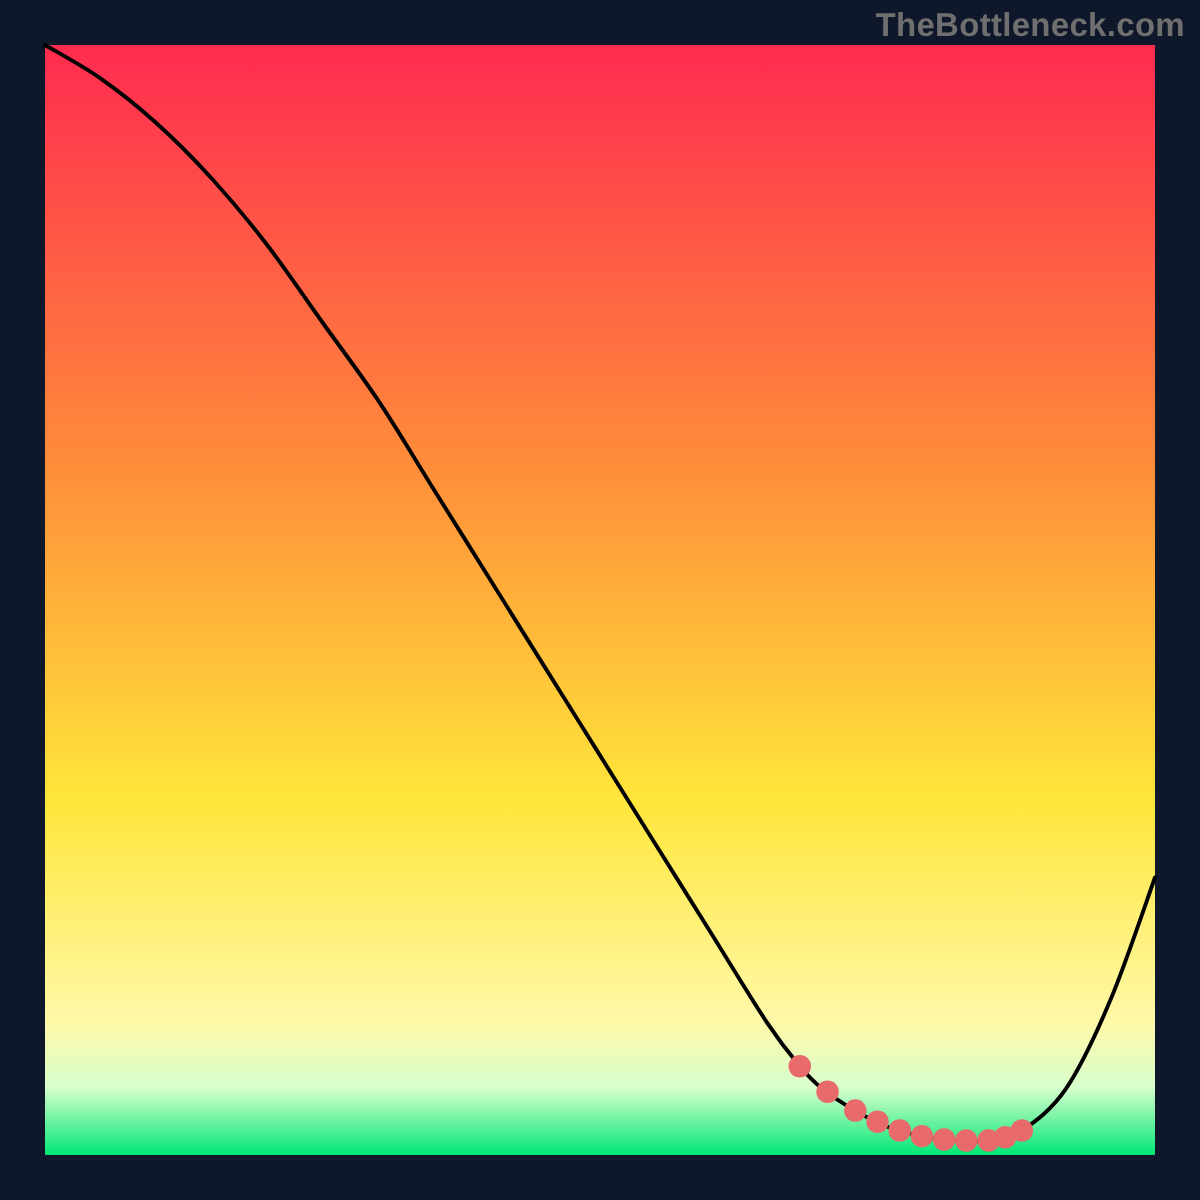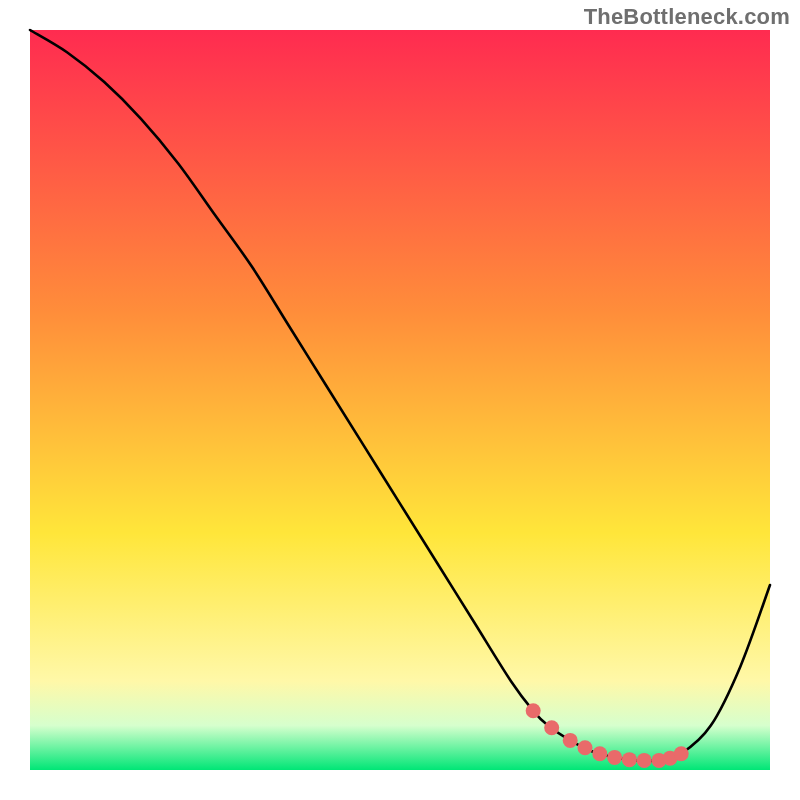--- a/index.html
+++ b/index.html
@@ -7,21 +7,21 @@
     padding: 0;
     width: 800px;
     height: 800px;
     background: #000;
     font-family: Arial, Helvetica, sans-serif;
   }
   .wrap {
     position: relative;
     width: 800px;
     height: 800px;
-    background: #ffffff;
+    background: #0f172a;
   }
   .watermark {
     position: absolute;
     top: 4px;
     right: 10px;
     color: #6f6f6f;
     font-size: 22px;
     font-weight: 600;
     letter-spacing: 0.2px;
     z-index: 5;

